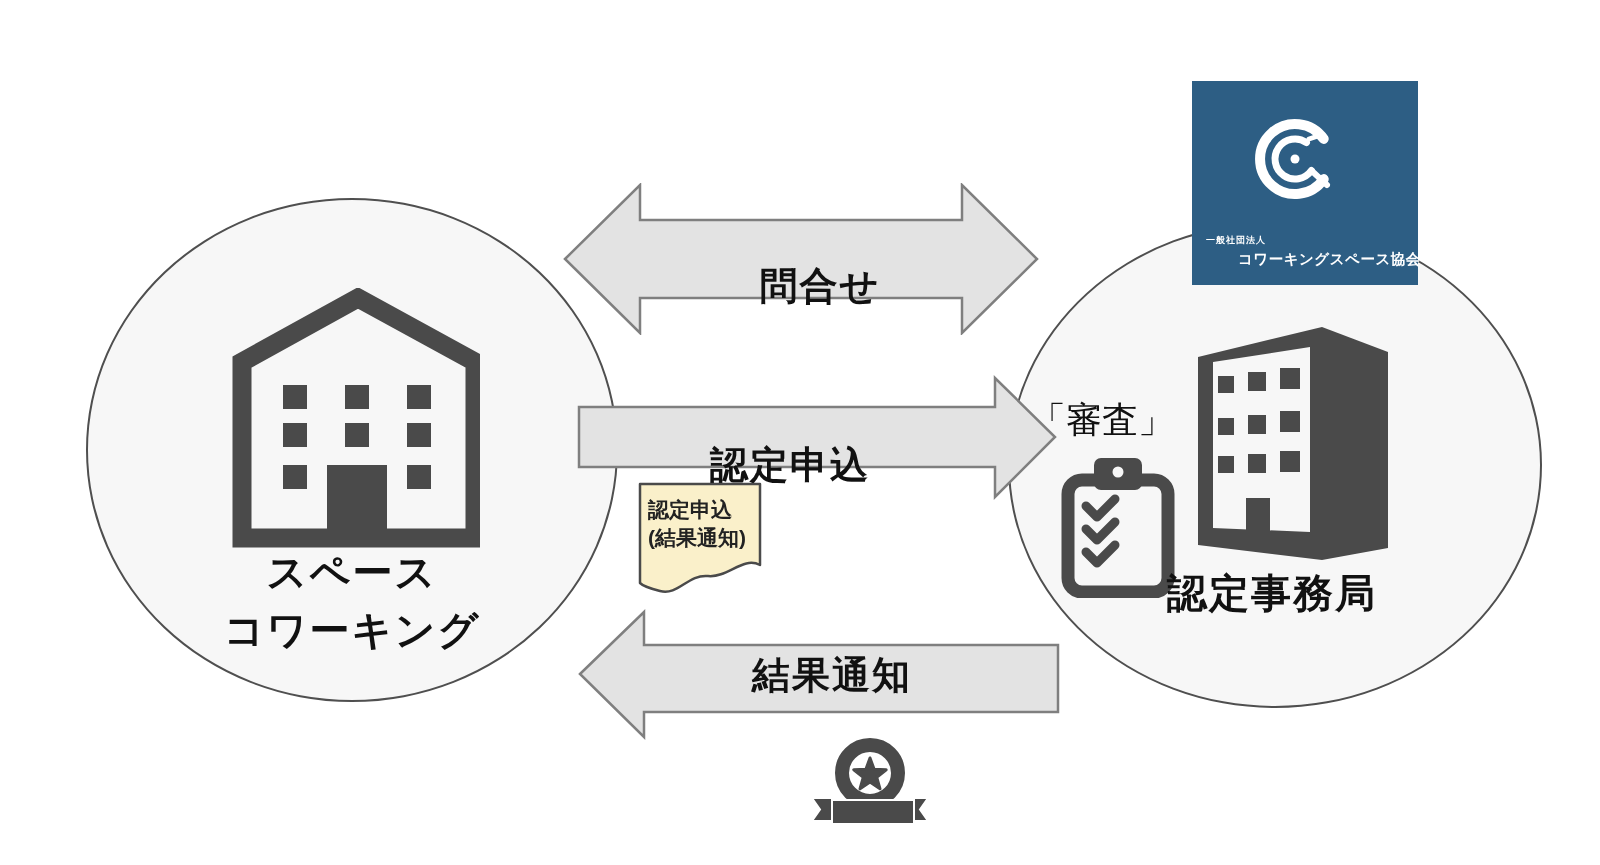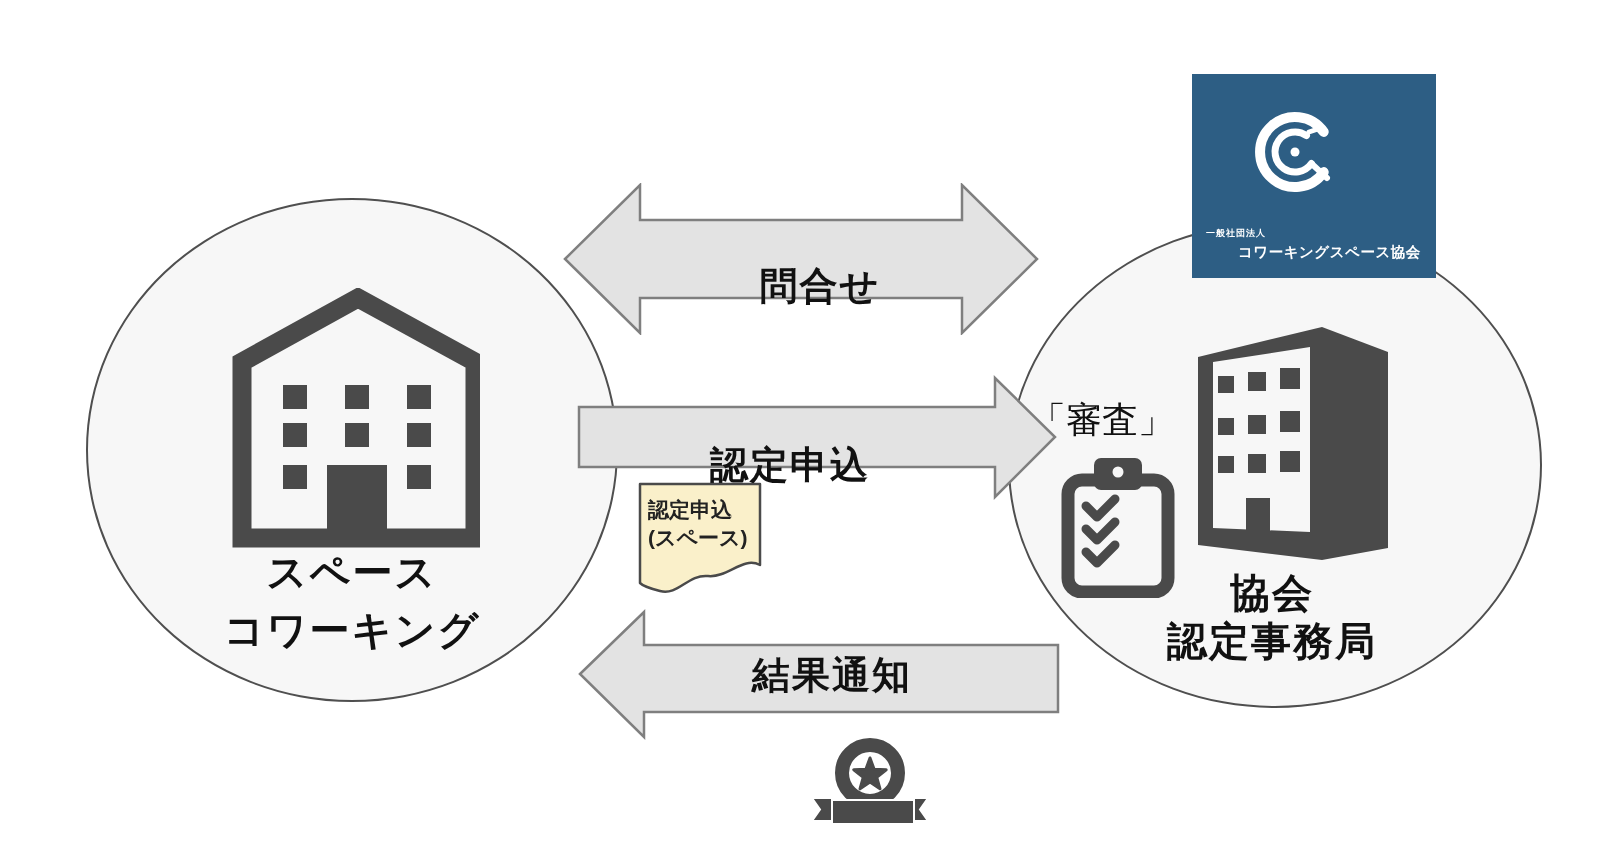--- a/index.html
+++ b/index.html
@@ -20,21 +20,21 @@
   .arrow-shape{fill:var(--arrow-fill);stroke:var(--arrow-border);stroke-width:2.5;stroke-linejoin:miter;}
   .label-layer{z-index:4;}
   .arrow-label{position:absolute;z-index:4;width:400px;text-align:center;font-size:38px;font-weight:bold;color:var(--text-black);letter-spacing:2px;margin-top:28px;}
   .entity-label{position:absolute;z-index:4;text-align:center;font-weight:bold;color:var(--text-black);font-size:40px;line-height:58px;letter-spacing:2px;}
   .left-label{left:152px;top:543px;width:400px;}
   .right-label{left:1062px;top:569px;width:420px;line-height:48px;}
   .review-label{position:absolute;z-index:4;left:1030px;top:396px;width:200px;text-align:left;font-size:36px;font-weight:normal;color:var(--text-black);}
   .dark{fill:var(--icon-gray);}
   .panel{fill:var(--circle-fill);}
   .outline{fill:none;stroke:var(--icon-gray);}
-  .logo-box{position:absolute;z-index:5;left:1192px;top:74px;width:244px;height:204px;background:var(--logo-blue);}
+  .logo-box{position:absolute;z-index:5;left:1192px;top:81px;width:226px;height:204px;background:var(--logo-blue);}
   .logo-text{position:absolute;left:14px;right:6px;bottom:16px;color:var(--logo-text);}
   .logo-small{font-size:9px;font-weight:bold;letter-spacing:1px;}
   .logo-big{font-size:14.5px;font-weight:bold;white-space:nowrap;margin-top:3px;letter-spacing:0.5px;margin-left:32px;}
   .logo-stroke{fill:none;stroke:#ffffff;stroke-linecap:round;}
   .note-text{position:absolute;z-index:4;left:648px;top:496px;font-size:21px;font-weight:bold;color:#222;line-height:28px;}
   .note-paper{fill:var(--note-fill);stroke:var(--note-border);stroke-width:2.5;stroke-linejoin:round;}
   .ribbon{fill:var(--icon-gray);stroke:#ffffff;stroke-width:2;}
 </style>
 </head>
 <body>
@@ -75,21 +75,21 @@
   <svg class="abs arrow-layer" style="left:574px;top:608px" width="486" height="132" viewBox="0 0 486 132">
     <polygon class="arrow-shape" points="6,66 70,4 70,37 484,37 484,104 70,104 70,129"></polygon>
   </svg>
   <div class="arrow-label" style="left:632px;top:622px">結果通知</div>
 
   <svg class="abs label-layer" style="left:628px;top:478px" width="140" height="126" viewBox="0 0 140 126">
     <path class="note-paper" d="M12,6 H132 V87 C115,78 100,100 80,98 C60,96 50,118 32,113 C24,111 16,109 12,105 Z"></path>
   </svg>
   <div class="note-text">
     <div>認定申込</div>
-    <div>(スペース)</div>
+    <div>(結果通知)</div>
   </div>
 
   <div class="review-label">「審査」</div>
 
   <svg class="abs icon-layer" style="left:1190px;top:322px" width="200" height="240" viewBox="0 0 200 240">
     <polygon class="dark" points="8,35 132,5 198,30 198,226 132,238 8,223"></polygon>
     <polygon class="panel" points="23,40 120,25 120,210 23,206"></polygon>
     <rect class="dark" x="28" y="54" width="16" height="17"></rect>
     <rect class="dark" x="58" y="50" width="18" height="19"></rect>
     <rect class="dark" x="90" y="46" width="20" height="21"></rect>
@@ -105,21 +105,20 @@
   <svg class="abs icon-layer" style="left:1058px;top:456px" width="120" height="142" viewBox="0 0 120 142">
     <rect class="outline" stroke-width="13" x="10" y="24" width="100" height="112" rx="14"></rect>
     <rect class="dark" x="36" y="2" width="48" height="32" rx="7"></rect>
     <circle cx="60" cy="16" r="5.5" fill="#f7f7f7"></circle>
     <path class="outline" stroke-width="9" stroke-linecap="round" stroke-linejoin="round" d="M28,50 l11,11 l18,-18"></path>
     <path class="outline" stroke-width="9" stroke-linecap="round" stroke-linejoin="round" d="M28,73 l11,11 l18,-18"></path>
     <path class="outline" stroke-width="9" stroke-linecap="round" stroke-linejoin="round" d="M28,96 l11,11 l18,-18"></path>
   </svg>
 
   <div class="entity-label right-label">
-    <div>協会</div>
     <div>認定事務局</div>
   </div>
 
   <div class="logo-box">
     <svg class="abs" style="left:55px;top:30px" width="96" height="96" viewBox="0 0 96 96">
       <path class="logo-stroke" stroke-width="10" d="M76.7,27.9 A35,35 0 1 0 76.7,68.1"></path>
       <path class="logo-stroke" stroke-width="7" d="M64.4,59.5 A20,20 0 1 1 59.5,31.6"></path>
       <path class="logo-stroke" stroke-width="6" d="M64.4,59.5 L80,74"></path>
       <path class="logo-stroke" stroke-width="5" d="M62,28 L74,24"></path>
       <circle cx="48" cy="48" r="4.5" fill="#ffffff"></circle>

